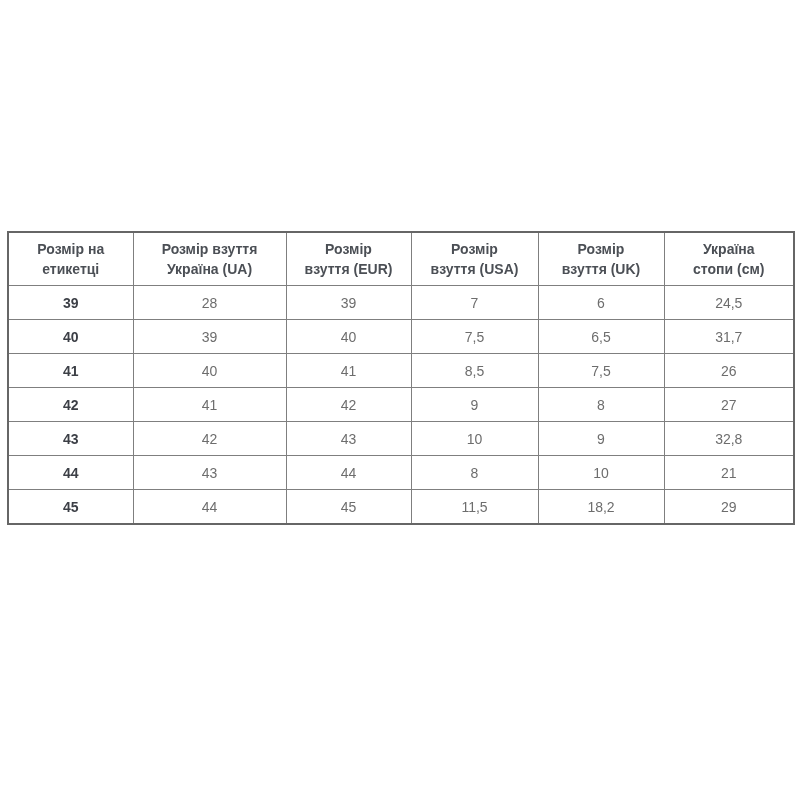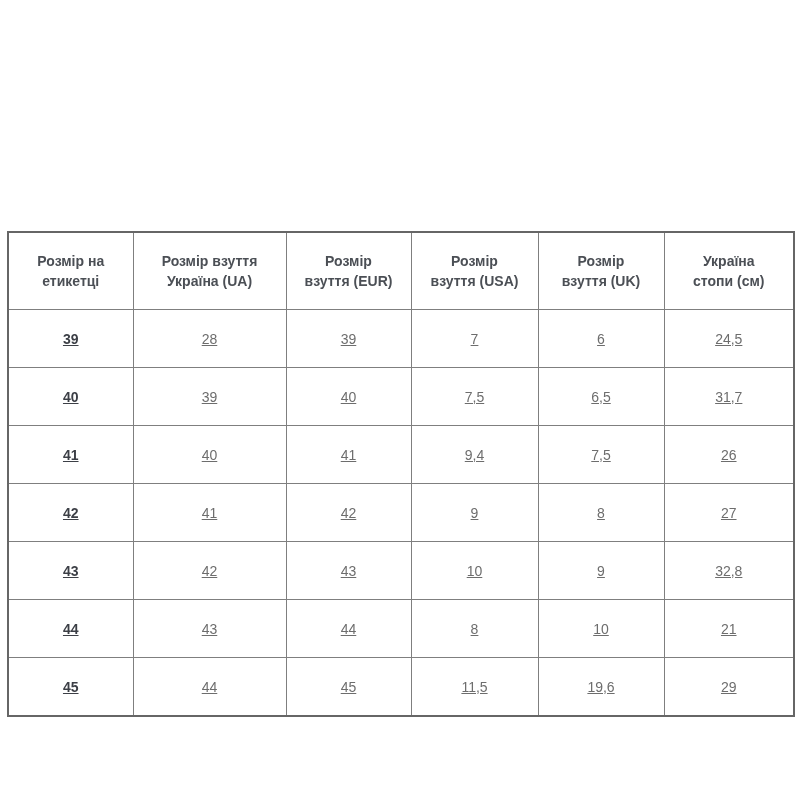--- a/index.html
+++ b/index.html
@@ -26,37 +26,36 @@
     table-layout: fixed;
     width: 786px;
     border: 2px solid #666666;
     background: #ffffff;
   }
   table.size-table th,
   table.size-table td {
     border: 1px solid #7f7f7f;
     text-align: center;
     vertical-align: middle;
-    padding: 12px;
+    padding: 0;
     overflow: hidden;
   }
   table.size-table th {
     height: 52px;
     font-size: 14px;
     font-weight: bold;
     color: #4b4f55;
     white-space: pre-line;
     line-height: 1.45;
   }
   table.size-table td {
     height: 33px;
     font-size: 14px;
     font-weight: normal;
     color: #6d6d6d;
-    text-decoration: underline;
   }
   table.size-table td.label-col {
     font-weight: bold;
     color: #3c3f46;
   }
 </style>
 </head>
 <body>
 
 <div class="page">
@@ -100,21 +99,21 @@
             <td>39</td>
             <td>40</td>
             <td>7,5</td>
             <td>6,5</td>
             <td>31,7</td>
           </tr>
           <tr>
             <td class="label-col">41</td>
             <td>40</td>
             <td>41</td>
-            <td>9,4</td>
+            <td>8,5</td>
             <td>7,5</td>
             <td>26</td>
           </tr>
           <tr>
             <td class="label-col">42</td>
             <td>41</td>
             <td>42</td>
             <td>9</td>
             <td>8</td>
             <td>27</td>
@@ -133,19 +132,19 @@
             <td>44</td>
             <td>8</td>
             <td>10</td>
             <td>21</td>
           </tr>
           <tr>
             <td class="label-col">45</td>
             <td>44</td>
             <td>45</td>
             <td>11,5</td>
-            <td>19,6</td>
+            <td>18,2</td>
             <td>29</td>
           </tr>
         </tbody>
     </table>
   </div>
 </div>
 
 </body></html>

